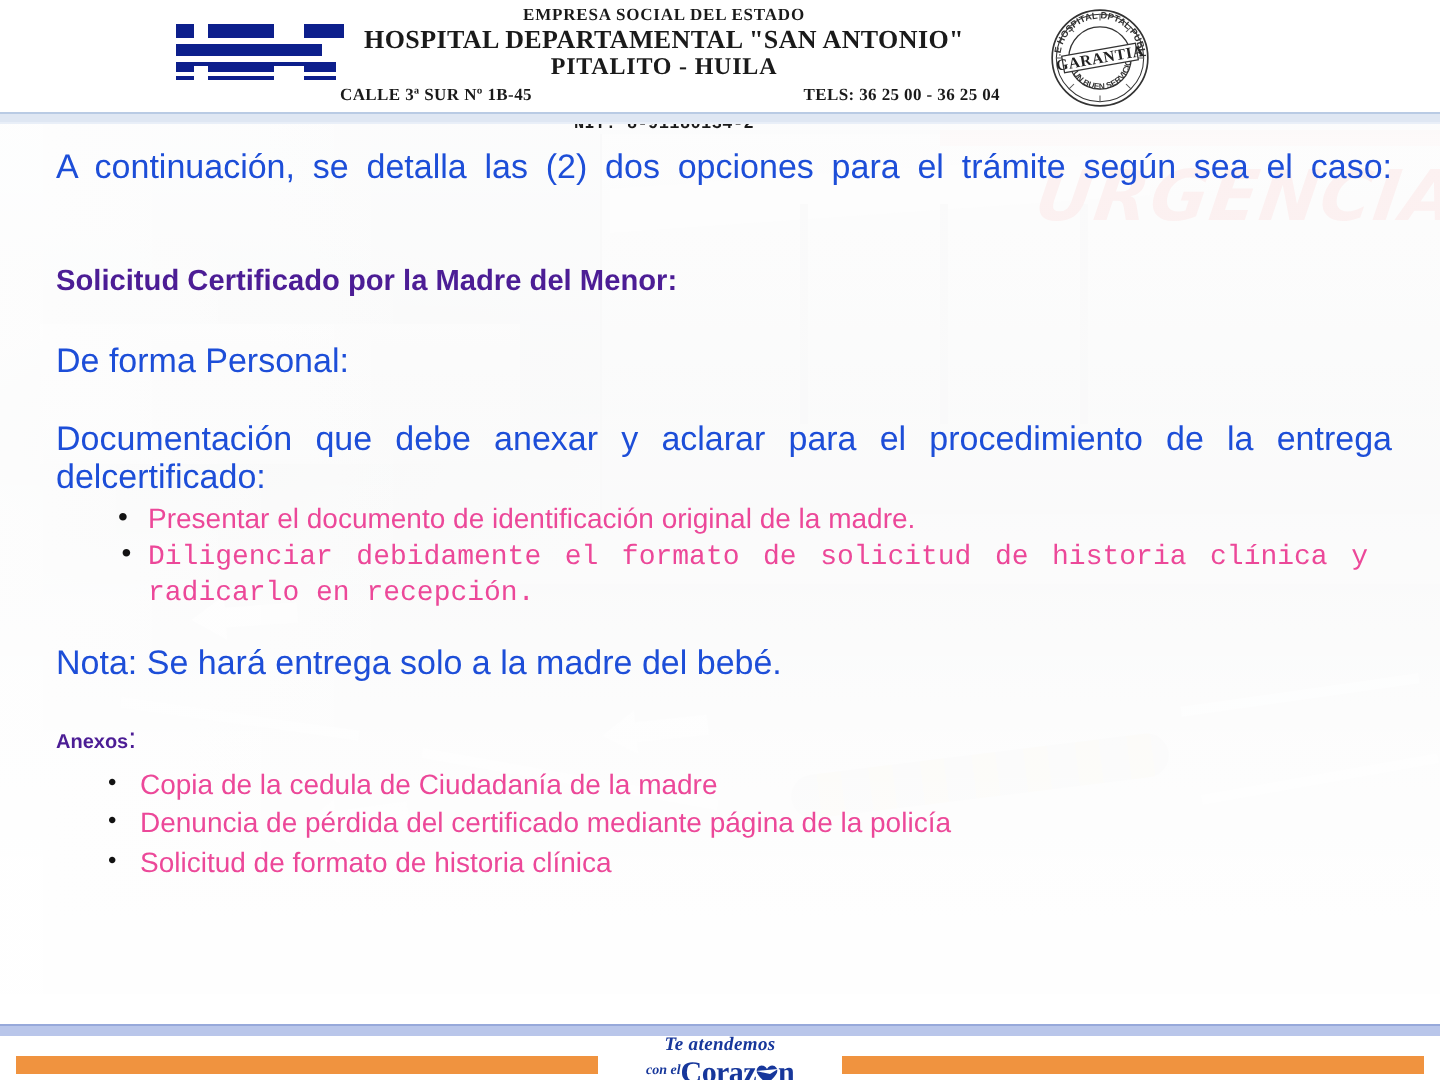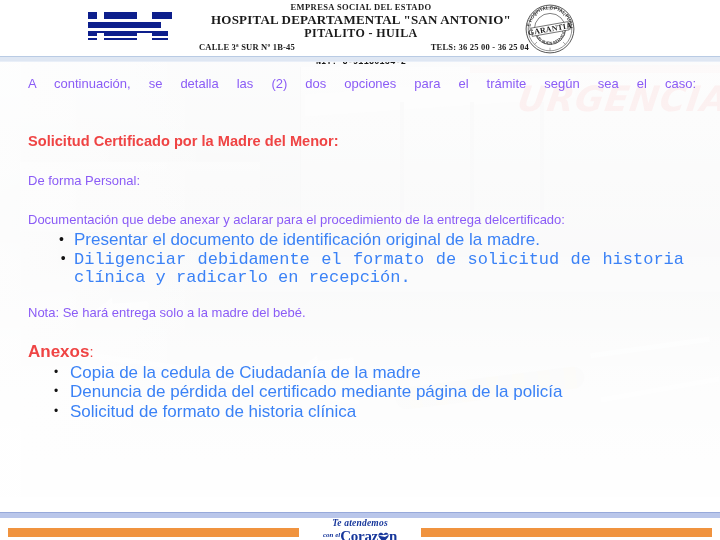--- a/index.html
+++ b/index.html
@@ -163,21 +163,21 @@
   }
   .logo-mark {
     position: absolute;
     left: 88px;
     top: 10px;
     width: 84px;
     height: 32px;
   }
   .header-text {
     position: absolute;
-    left: 193px;
+    left: 164px;
     top: 2px;
     width: 336px;
     text-align: center;
     color: #1a1a1a;
   }
   .h-line1 {
     font-family: "Liberation Serif", serif;
     font-weight: bold;
     font-size: 8.5px;
     letter-spacing: .4px;
@@ -240,47 +240,47 @@
   }
 
   
   .content {
     position: relative;
     z-index: 2;
     padding: 18px 24px 0 28px;
     color: #111111;
   }
   .para {
-    font-size: 13px;
+    font-size: 17px;
     line-height: 19px;
     text-align: justify;
     margin: 0 0 0 0;
-    color: #8b5cf6;
+    color: #1d4ed8;
   }
   .para.jfull { text-align: justify; }
   .para.jfull::after { content: ""; display: inline-block; width: 100%; }
   .spacer-sm { height: 14px; }
   .spacer-md { height: 20px; }
   .heading {
     font-size: 14.6px;
     font-weight: bold;
     line-height: 19px;
-    color: #ef4444;
+    color: #4c1d95;
     margin: 0;
   }
   ul.bullets {
     margin: 2px 0 0 0;
     padding: 0 0 0 46px;
     list-style: none;
   }
   ul.bullets li {
     position: relative;
-    font-size: 17px;
+    font-size: 14px;
     line-height: 18.5px;
-    color: #3b82f6;
+    color: #ec4899;
     margin: 0 0 1px 0;
   }
   ul.bullets li::before {
     content: "\2022";
     position: absolute;
     left: -15px;
     top: -1px;
     font-size: 14px;
     color: #121212;
   }
@@ -290,21 +290,21 @@
     font-family: Liberation Mono, monospace;
   }
   ul.bullets.anexos {
     padding-left: 42px;
   }
   ul.bullets.anexos li::before {
     content: "\2022";
     left: -16px;
     font-size: 12px;
   }
-  .anexos-title { font-size: 17px; font-weight: bold; }
+  .anexos-title { font-size: 10px; font-weight: bold; }
   .anexos-colon { font-weight: normal; }
 
   
   .footer {
     position: absolute;
     left: 0;
     bottom: 0;
     width: 720px;
     height: 28px;
     z-index: 4;

